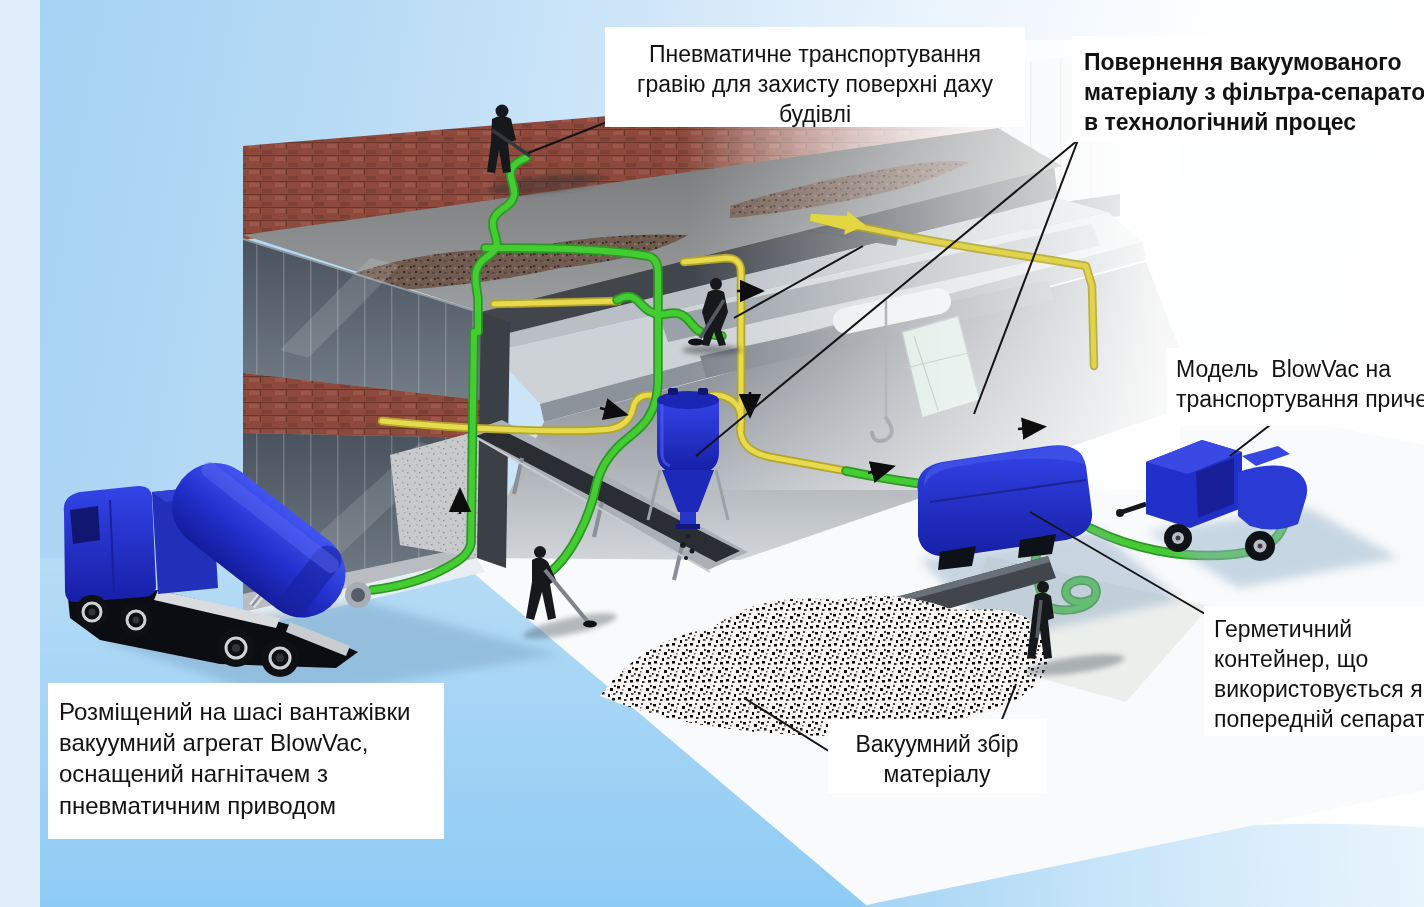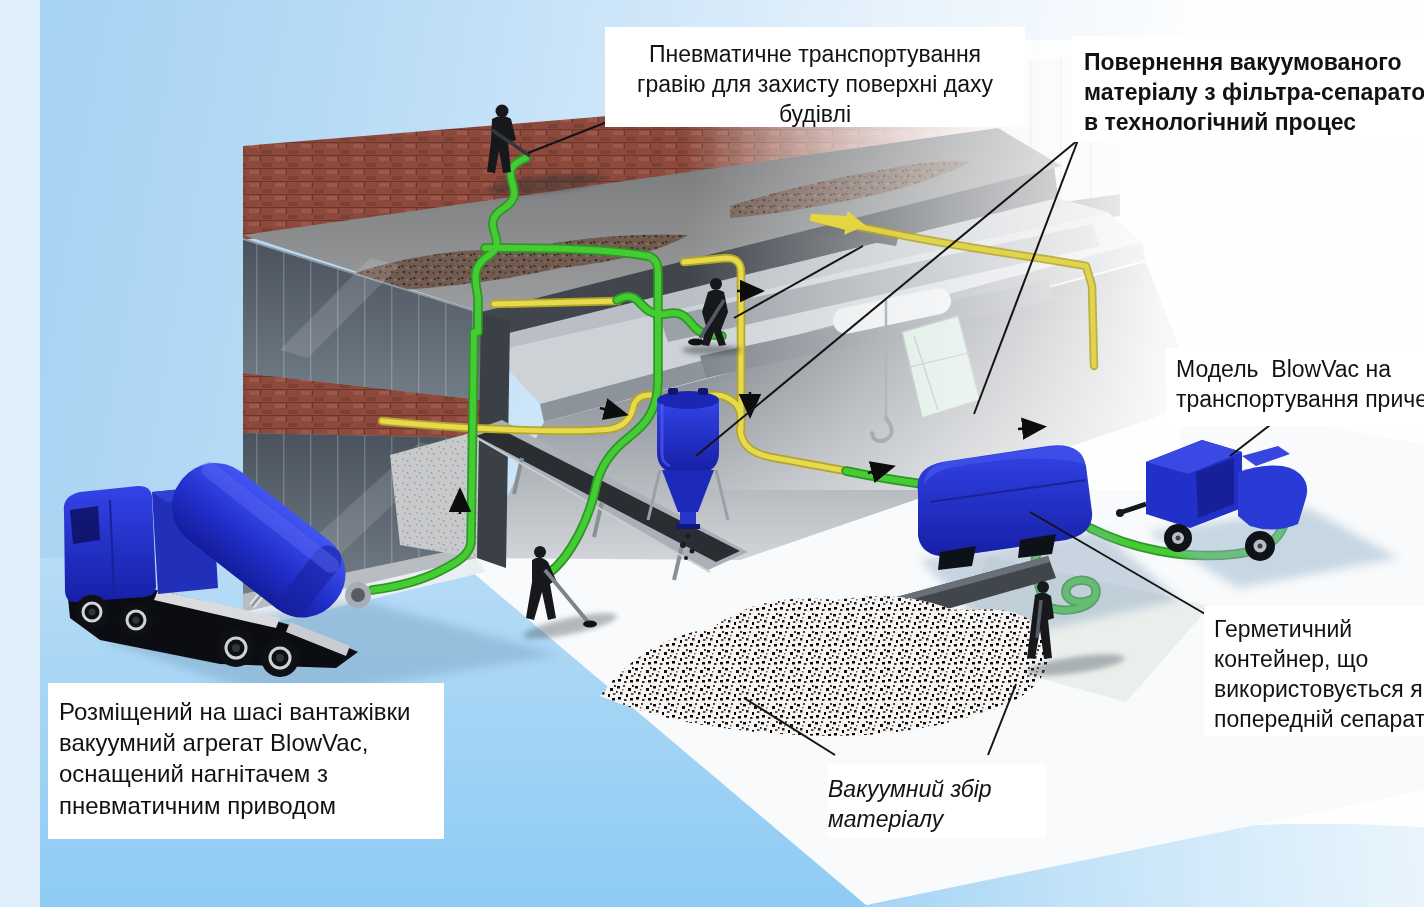--- a/index.html
+++ b/index.html
@@ -13,21 +13,21 @@
   .lbl{
     position:absolute;background:#ffffff;color:#121212;
     font-size:23px;line-height:1.3;white-space:pre-wrap;box-sizing:border-box;
   }
   #lbl-roof{left:565px;top:27px;width:420px;height:100px;text-align:center;padding-top:13px;}
   #lbl-return{left:1032px;top:36px;width:392px;height:106px;padding:12px 8px 0 12px;font-weight:bold;}
   #lbl-clean{left:823px;top:194px;background:transparent;width:260px;}
   #lbl-trailer{left:1126px;top:348px;width:298px;height:78px;padding:7px 0 0 10px;}
   #lbl-container{left:1164px;top:606px;width:260px;height:130px;padding:9px 12px 0 10px;}
   #lbl-truck{left:8px;top:683px;width:396px;height:156px;padding:13px 11px 0 11px;font-size:24px;}
-  #lbl-collect{left:788px;top:764px;width:218px;height:74px;text-align:left;padding-top:11px;font-style:italic;}
+  #lbl-collect{left:788px;top:719px;width:218px;height:74px;text-align:center;padding-top:11px;}
 </style>
 </head>
 <body>
 
 <div class="stage">
 
 <svg width="1424" height="907" viewBox="0 0 1424 907">
   <defs>
     <linearGradient id="gWedge" x1="0" y1="555" x2="0" y2="907" gradientUnits="userSpaceOnUse">
       <stop offset="0" stop-color="#b7dcf6"></stop>

